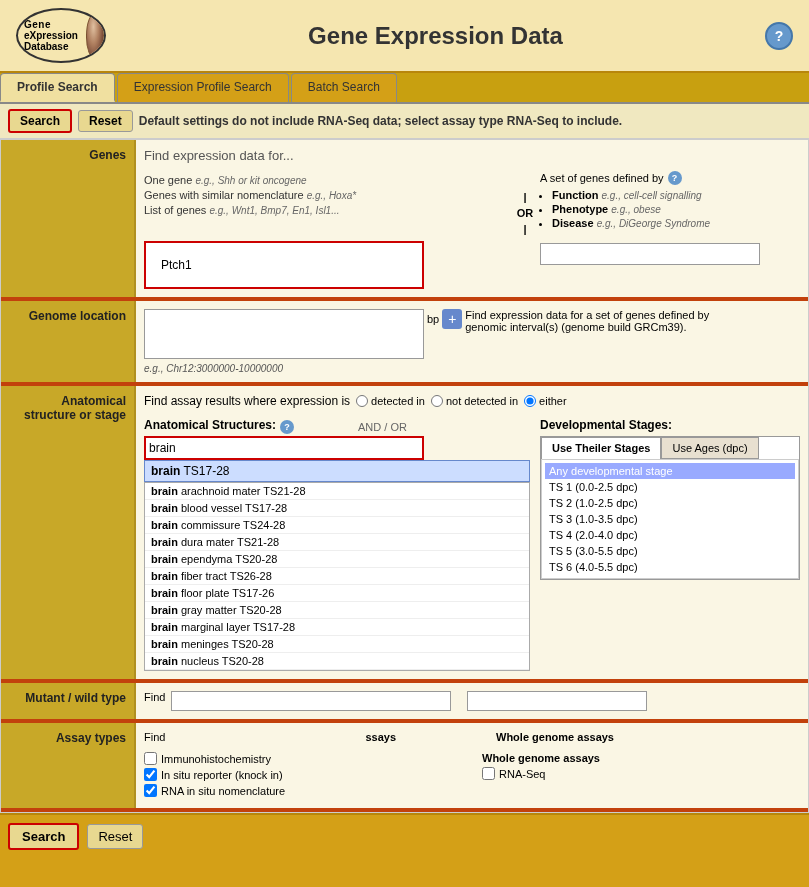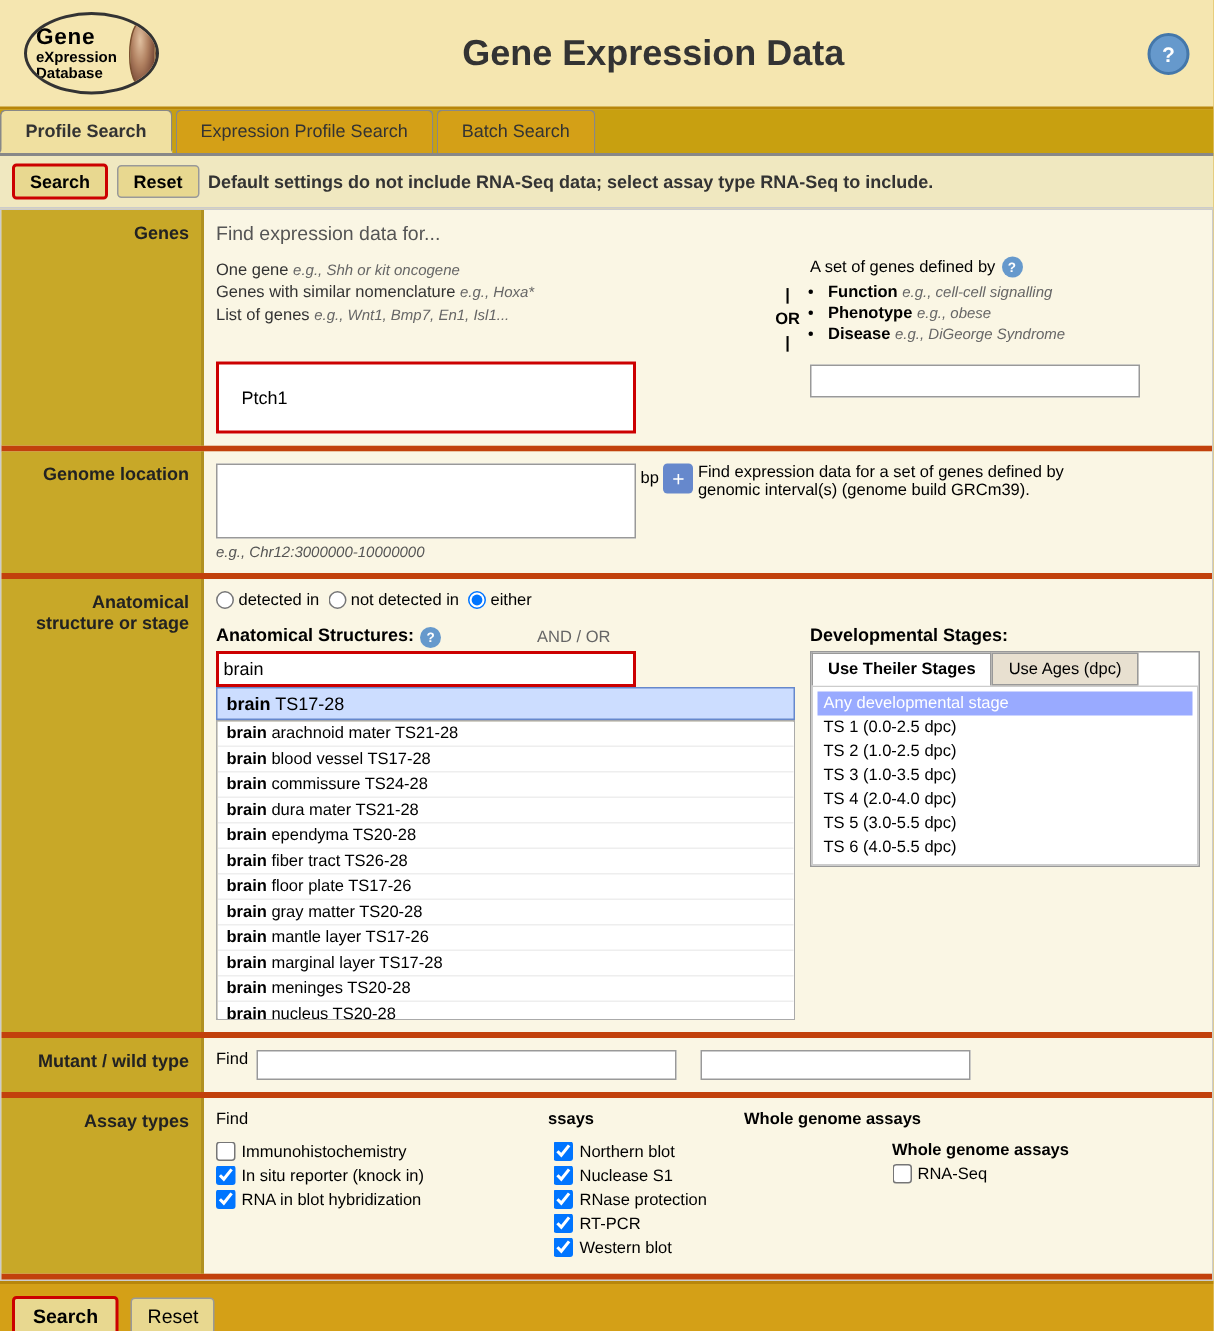--- a/index.html
+++ b/index.html
@@ -89,21 +89,21 @@
     input[type="radio"] { width: 12px; height: 12px; }
     .mutant-row-content { display: flex; align-items: flex-start; }
   </style>
 </head>
 <body>
 
 <div class="header">
   <div class="header-logo">
     <div class="logo-oval">
       <div style="display:flex; flex-direction:column; align-items:flex-start; padding: 4px 6px;">
-        <span style="font-size:15px; font-weight:bold; letter-spacing:0.5px;"><b>G</b>ene</span>
+        <span style="font-size:10px; font-weight:bold; letter-spacing:0.5px;"><b>G</b>ene</span>
         <span style="font-size:10px; font-weight:bold;">e<b>X</b>pression</span>
         <span style="font-size:10px; font-weight:bold;"><b>D</b>atabase</span>
       </div>
       <div style="width:38px; height:45px; background: radial-gradient(ellipse at 40% 30%, #e0c0a0 0%, #b08060 40%, #6e4030 80%); border-radius: 50% 50% 45% 45%; margin-left:2px; border: 1px solid #7a5030;"></div>
     </div>
   </div>
   <div class="header-title">Gene Expression Data</div>
   <div class="help-btn">?</div>
 </div>
 
@@ -189,20 +189,21 @@
       <div class="genome-hint">e.g., Chr12:3000000-10000000</div>
     </div>
   </div>
 
   <div class="form-row">
     <div class="row-label">
       <span>Anatomical structure or stage</span>
     </div>
     <div class="row-content">
       <div class="anat-options">
+        <span>Find assay results where expression is</span>
         <label class="radio-item">
           <input type="radio" name="expression_type" style="">
           <span>detected in</span>
         </label>
         <label class="radio-item">
           <input type="radio" name="expression_type" style="">
           <span>not detected in</span>
         </label>
         <label class="radio-item">
           <input type="radio" name="expression_type" checked="" style="">
@@ -222,21 +223,20 @@
           </div>
           <div class="autocomplete-list">
             <div class="autocomplete-item"><b>brain</b> arachnoid mater TS21-28</div>
             <div class="autocomplete-item"><b>brain</b> blood vessel TS17-28</div>
             <div class="autocomplete-item"><b>brain</b> commissure TS24-28</div>
             <div class="autocomplete-item"><b>brain</b> dura mater TS21-28</div>
             <div class="autocomplete-item"><b>brain</b> ependyma TS20-28</div>
             <div class="autocomplete-item"><b>brain</b> fiber tract TS26-28</div>
             <div class="autocomplete-item"><b>brain</b> floor plate TS17-26</div>
             <div class="autocomplete-item"><b>brain</b> gray matter TS20-28</div>
-            <div class="autocomplete-item"><b>brain</b> mantle layer TS17-26</div>
             <div class="autocomplete-item"><b>brain</b> marginal layer TS17-28</div>
             <div class="autocomplete-item"><b>brain</b> meninges TS20-28</div>
             <div class="autocomplete-item"><b>brain</b> nucleus TS20-28</div>
           </div>
         </div>
         <div class="anat-right">
           <div class="section-title">Developmental Stages:</div>
           <div class="stages-container">
             <div class="stages-tabs">
               <div class="stage-tab active">Use Theiler Stages</div>
@@ -284,43 +284,21 @@
           <div class="assay-item">
             <input type="checkbox" style="">
             <span>Immunohistochemistry</span>
           </div>
           <div class="assay-item">
             <input type="checkbox" checked="" style="">
             <span>In situ reporter (knock in)</span>
           </div>
           <div class="assay-item">
             <input type="checkbox" checked="" style="">
-            <span>RNA in blot hybridization</span>
-          </div>
-        </div>
-        <div class="assay-col">
-          <div class="assay-item">
-            <input type="checkbox" checked="" style="">
-            <span>Northern blot</span>
-          </div>
-          <div class="assay-item">
-            <input type="checkbox" checked="" style="">
-            <span>Nuclease S1</span>
-          </div>
-          <div class="assay-item">
-            <input type="checkbox" checked="" style="">
-            <span>RNase protection</span>
-          </div>
-          <div class="assay-item">
-            <input type="checkbox" checked="" style="">
-            <span>RT-PCR</span>
-          </div>
-          <div class="assay-item">
-            <input type="checkbox" checked="" style="">
-            <span>Western blot</span>
+            <span>RNA in situ nomenclature</span>
           </div>
         </div>
         <div class="assay-col">
           <div class="assay-item">
             <span style="font-weight: bold; font-size:11px;">Whole genome assays</span>
           </div>
           <div class="assay-item">
             <input type="checkbox" style="">
             <span>RNA-Seq</span>
           </div>

